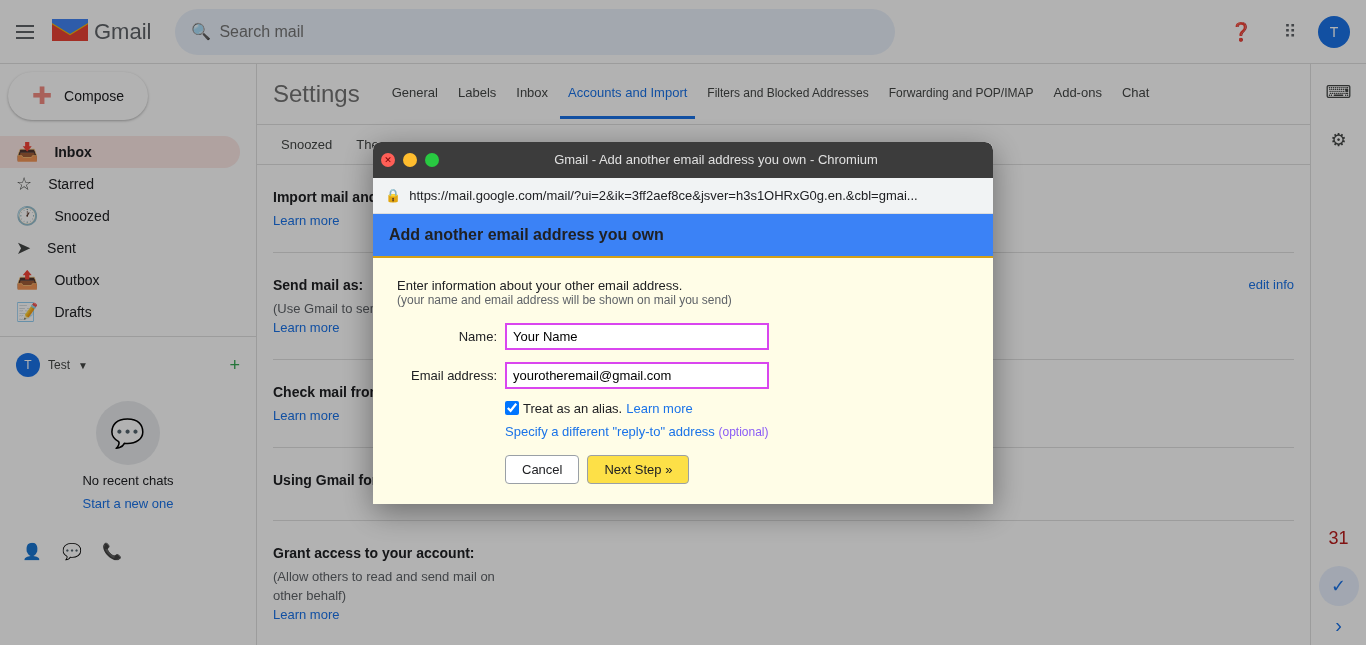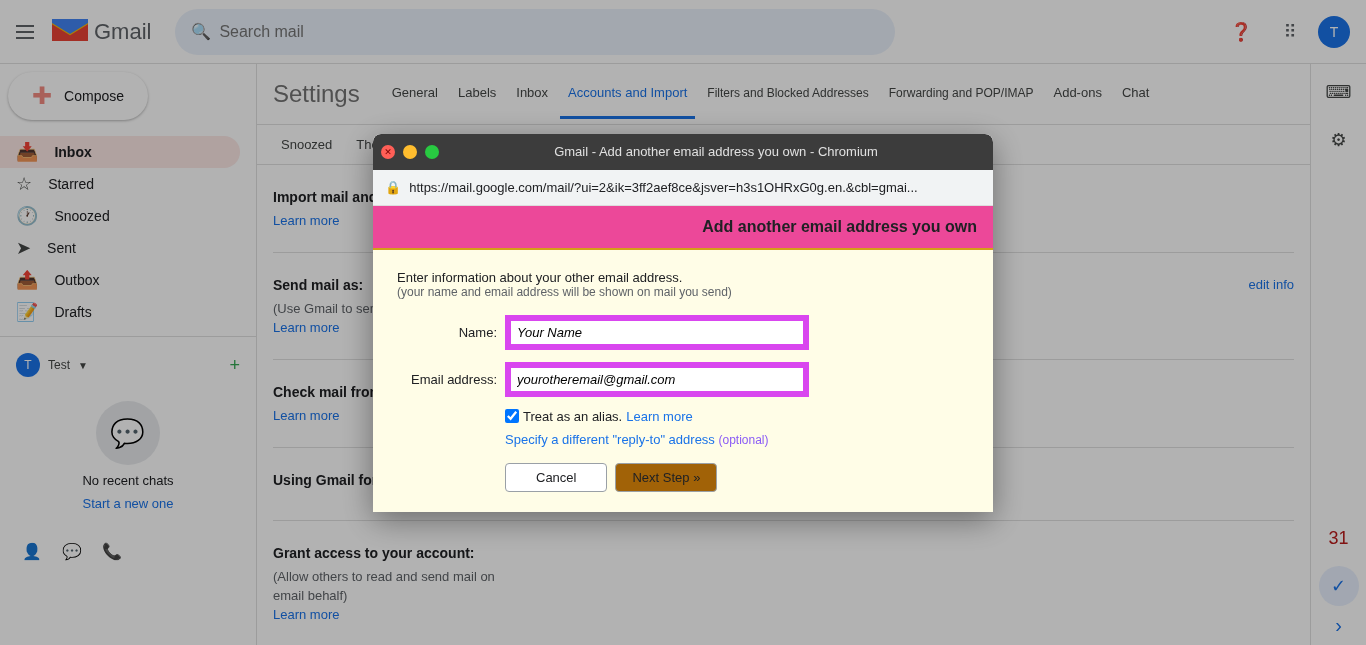--- a/index.html
+++ b/index.html
@@ -64,38 +64,38 @@
     .browser-close { width: 14px; height: 14px; border-radius: 50%; background: #ff5f57; display: flex; align-items: center; justify-content: center; cursor: pointer; font-size: 9px; color: #7a0000; }
     .browser-min { width: 14px; height: 14px; border-radius: 50%; background: #ffbd2e; cursor: pointer; }
     .browser-max { width: 14px; height: 14px; border-radius: 50%; background: #28c941; cursor: pointer; }
     .browser-title { flex: 1; text-align: center; color: #e0e0e0; font-size: 13px; }
     .browser-addressbar { height: 36px; background: #f1f3f4; display: flex; align-items: center; padding: 0 12px; gap: 8px; border-bottom: 1px solid #ddd; }
     .lock-icon { color: #5f6368; font-size: 13px; }
     .address-text { font-size: 13px; color: #202124; }
 
     
     .dialog-content { background: #fffde7; padding: 0; }
-    .dialog-header { background: #ec4899; padding: 12px 16px; border-bottom: 2px solid #d4a017; text-align: right; }
+    .dialog-header { background: #3b82f6; padding: 12px 16px; border-bottom: 2px solid #d4a017; }
     .dialog-header-title { font-size: 16px; font-weight: 600; color: #202124; }
     .dialog-body { padding: 20px 24px; background: #fffde7; }
     .dialog-info { font-size: 13px; color: #202124; margin-bottom: 16px; }
     .dialog-info .subtext { font-size: 12px; color: #5f6368; }
     .form-row { display: flex; align-items: center; gap: 8px; margin-bottom: 12px; }
     .form-label { font-size: 13px; color: #202124; text-align: right; min-width: 100px; }
-    .form-input { border: 6px solid #d946ef; padding: 4px 6px; font-size: 13px; width: 304px; outline: none; font-style: italic; }
+    .form-input { border: 2px solid #d946ef; padding: 4px 6px; font-size: 13px; width: 264px; outline: none; }
     .checkbox-row { display: flex; align-items: center; gap: 4px; margin-left: 108px; margin-bottom: 8px; }
     .alias-checkbox { width: 14px; height: 14px; cursor: pointer; }
     .alias-label { font-size: 13px; color: #202124; }
     .alias-link { color: #1a73e8; text-decoration: none; font-size: 13px; cursor: pointer; }
     .reply-to-link { margin-left: 108px; font-size: 13px; margin-bottom: 16px; display: block; }
     .reply-to-link a { color: #1a73e8; text-decoration: none; cursor: pointer; }
     .reply-to-optional { color: #8b5cf6; font-size: 12px; }
     .dialog-buttons { display: flex; gap: 8px; margin-left: 108px; margin-top: 8px; }
-    .btn-cancel { padding: 6px 30px; font-size: 13px; background: white; border: 1px solid #9aa0a6; border-radius: 4px; cursor: pointer; color: #202124; }
-    .btn-next { padding: 6px 16px; font-size: 13px; background: #a16207; border: 1px solid #9aa0a6; border-radius: 4px; cursor: pointer; color: #202124; }
+    .btn-cancel { padding: 6px 16px; font-size: 13px; background: white; border: 1px solid #9aa0a6; border-radius: 4px; cursor: pointer; color: #202124; }
+    .btn-next { padding: 6px 16px; font-size: 13px; background: #fde047; border: 1px solid #9aa0a6; border-radius: 4px; cursor: pointer; color: #202124; }
   </style>
 </head>
 <body>
 
 <div class="gmail-wrapper">
 
   <div class="gmail-header">
     <div class="hamburger">
       <span></span>
         <span></span>
@@ -210,21 +210,21 @@
         <div class="settings-section">
           <div class="section-title">Check mail from other accounts:</div>
           <a class="learn-more">Learn more</a>
         </div>
         <div class="settings-section">
           <div class="section-title">Using Gmail for work?</div>
         </div>
         <div class="settings-section">
           <div class="section-title">Grant access to your account:</div>
           <div class="section-desc">(Allow others to read and send mail on</div>
-          <div class="section-desc">email behalf)</div>
+          <div class="section-desc">other behalf)</div>
           <a class="learn-more">Learn more</a>
         </div>
 
       </div>
     </div>
 
     <div class="right-panel">
       <div class="right-icon">⌨</div>
       <div class="right-icon">⚙</div>
       <div style="flex:1;"></div>

